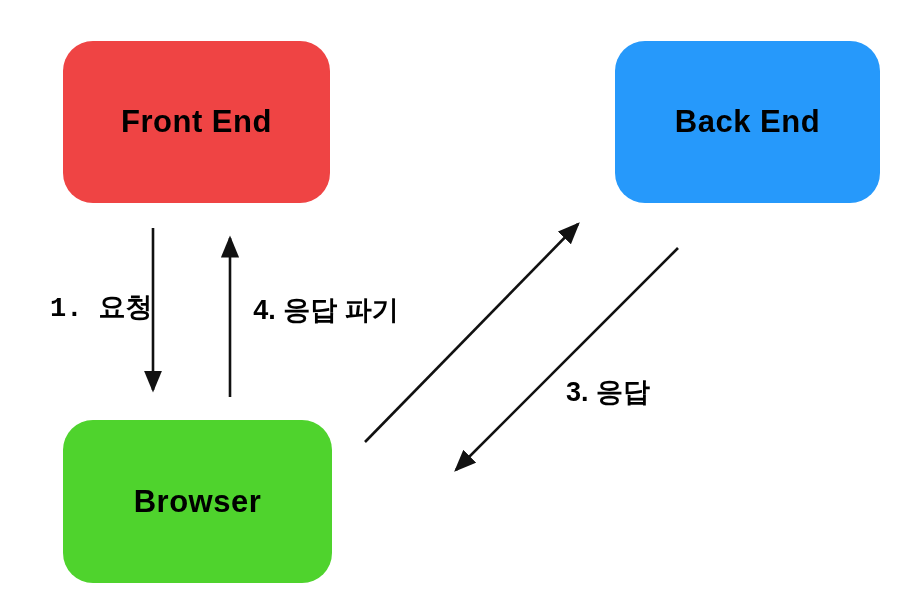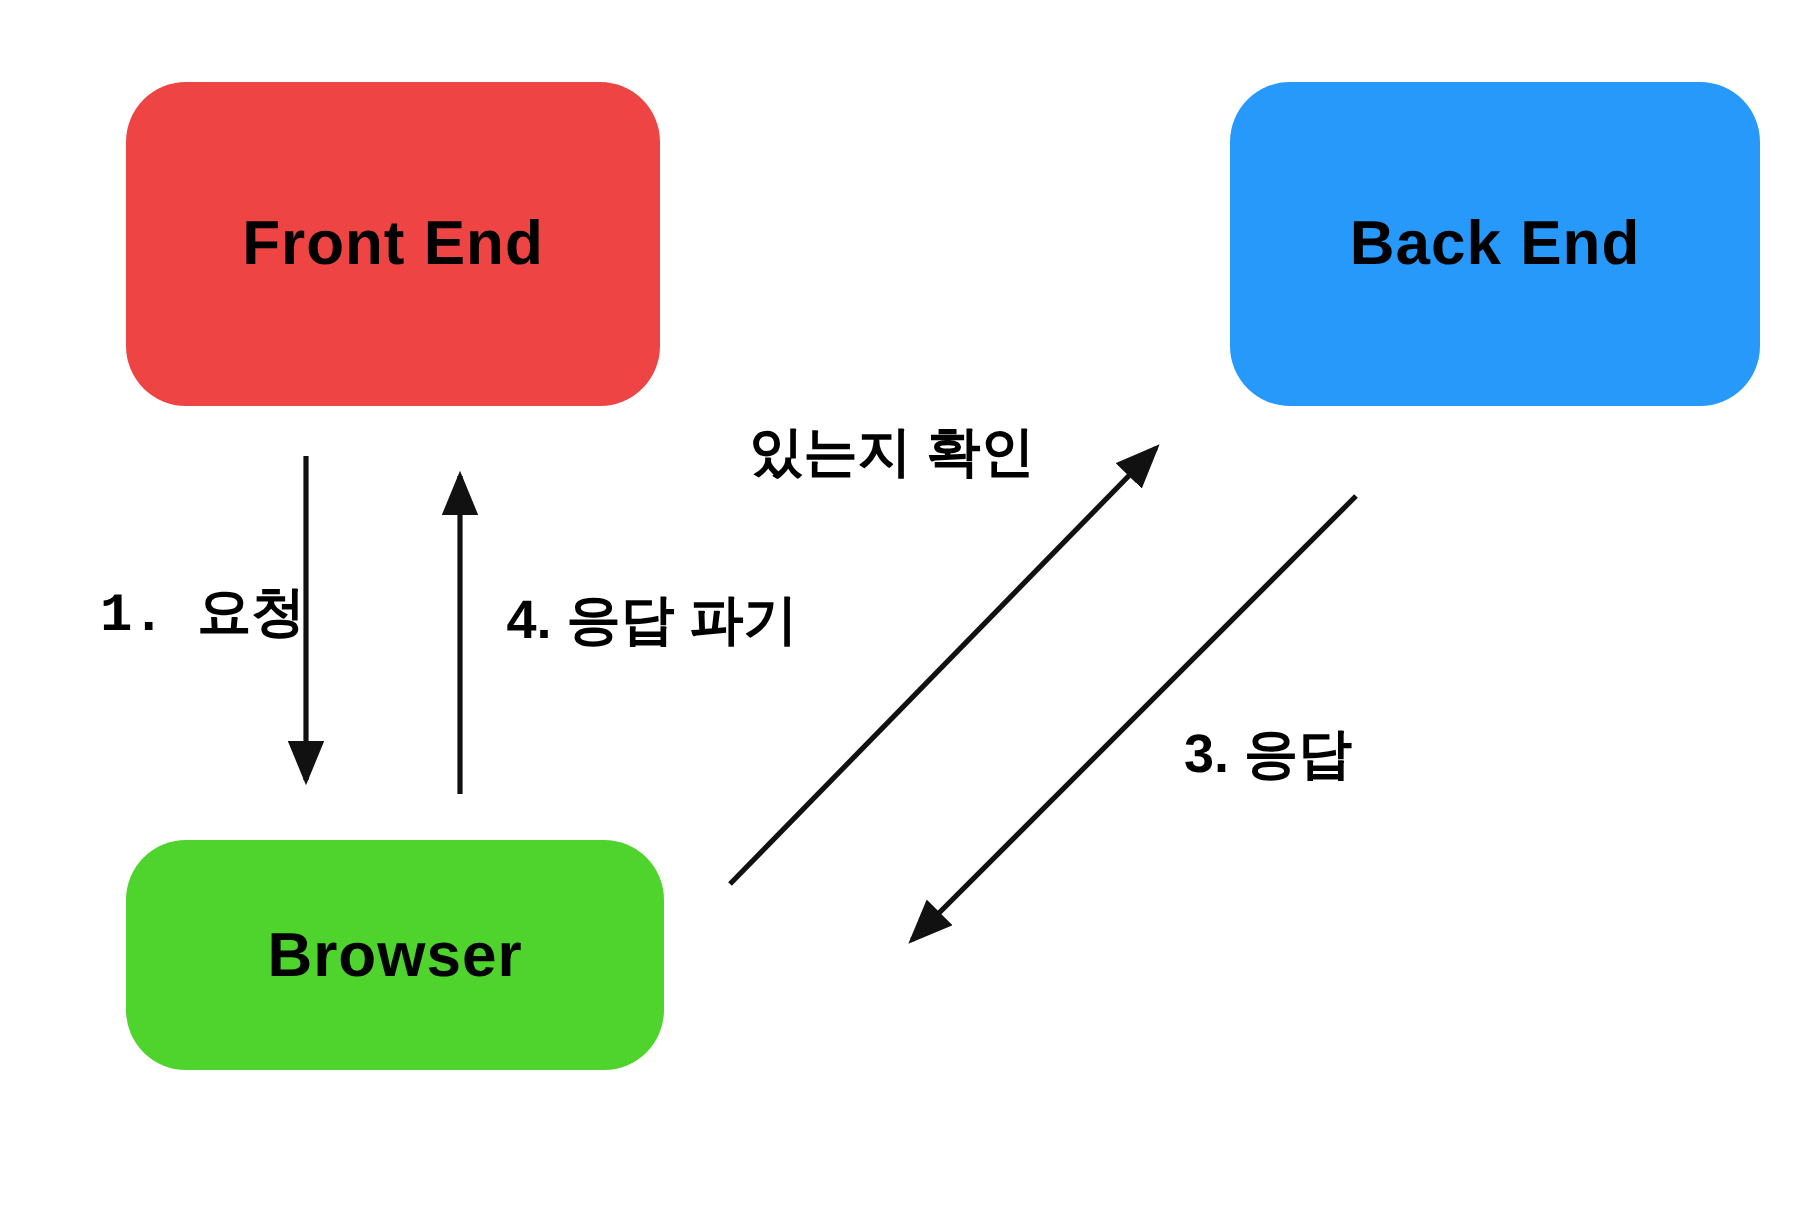--- a/index.html
+++ b/index.html
@@ -28,32 +28,32 @@
     display: flex;
     align-items: center;
     justify-content: center;
     font-weight: bold;
     font-size: 31px;
     color: #000000;
     letter-spacing: 0.5px;
   }
   .node-front  { left: 63px;  top: 41px;  width: 267px; height: 162px; background: #FAA21E; }
   .node-back   { left: 579px; top: 41px;  width: 265px; height: 162px; background: #2699FB; margin-left: 36px; }
-  .node-browser{ left: 63px;  top: 420px; width: 269px; height: 115px; background: #4FD32D; }
+  .node-browser{ left: 63px;  top: 420px; width: 269px; height: 163px; background: #4FD32D; }
   .edge-label {
     position: absolute;
     font-weight: bold;
     font-size: 27px;
     color: #000000;
     white-space: nowrap;
     line-height: 1.27;
   }
   .label-request  { left: 50px;  top: 292px; font-family: Liberation Mono, monospace; }
   .label-auth     { left: 446px; top: 209px; transform: translateX(-50%); text-align: center; }
-  .label-response { left: 566px; top: 360px; margin-left: 26px; }
+  .label-response { left: 566px; top: 375px; }
   .label-discard  { left: 326px; top: 293px; transform: translateX(-50%); text-align: left; }
 </style>
 </head>
 <body>
 
 <div class="canvas">
 
   <svg class="arrows" viewBox="0 0 898 615" xmlns="http://www.w3.org/2000/svg" aria-hidden="true">
     <defs>
       <marker id="ah" markerWidth="9" markerHeight="7" refX="7.5" refY="3.5" orient="auto" markerUnits="strokeWidth">
@@ -78,21 +78,20 @@
     <span>Back End</span>
   </div>
 
   <div class="node node-browser" style="background: rgb(79, 211, 45); color: rgb(0, 0, 0);">
     <span>Browser</span>
   </div>
 
   <div class="edge-label label-request">1. 요청</div>
 
   <div class="edge-label label-auth">
-    <div>있는지 확인</div>
   </div>
 
   <div class="edge-label label-response">3. 응답</div>
 
   <div class="edge-label label-discard">
     <div>4. 응답 파기</div>
   </div>
 
 </div>
 

